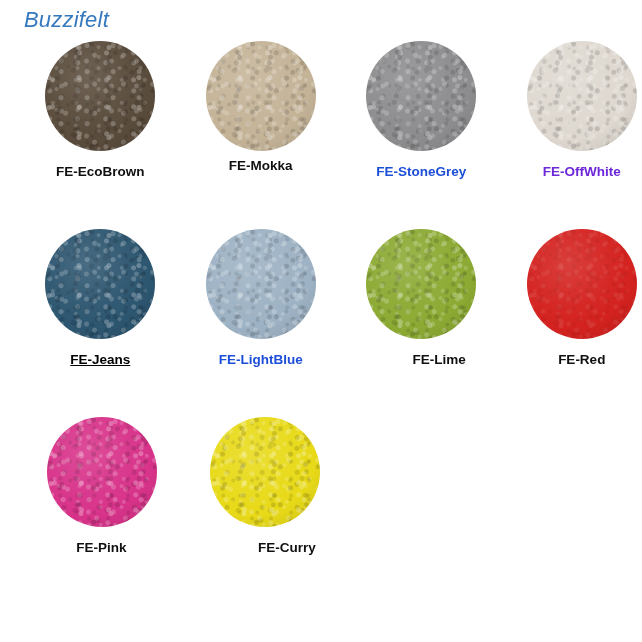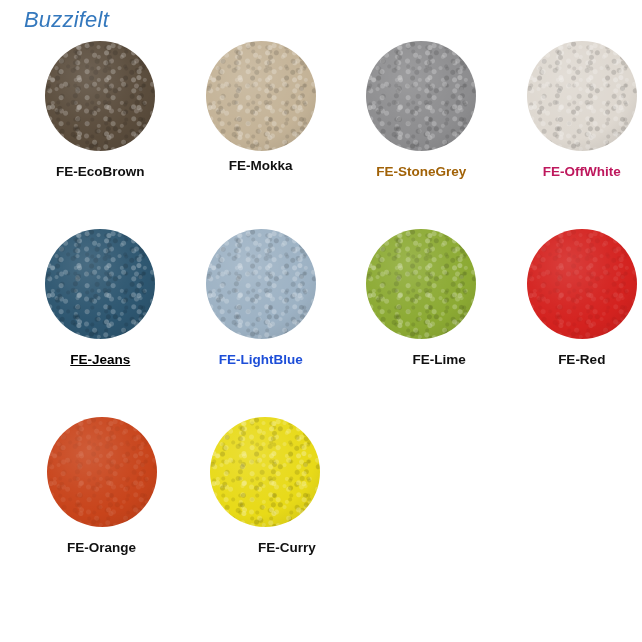--- a/index.html
+++ b/index.html
@@ -158,27 +158,27 @@
       <div class="cell">
         <div class="swatch-wrap">
           <div class="swatch" style="background-color: rgb(196, 179, 151);"></div>
         </div>
         <div class="label" style="color: rgb(16, 16, 16); margin-top: 7px;">FE-Mokka</div>
       </div>
       <div class="cell">
         <div class="swatch-wrap">
           <div class="swatch" style="background-color: rgb(141, 141, 143);"></div>
         </div>
-        <div class="label" style="color: #a16207; text-align: center;">FE-StoneGrey</div>
+        <div class="label" style="color: #1d4ed8; text-align: center;">FE-StoneGrey</div>
       </div>
       <div class="cell">
         <div class="swatch-wrap">
           <div class="swatch" style="background-color: rgb(222, 216, 208);"></div>
         </div>
-        <div class="label" style="color: #be185d;">FE-OffWhite</div>
+        <div class="label" style="color: #6d28d9;">FE-OffWhite</div>
       </div>
     </div>
 
     <div class="row">
       <div class="cell">
         <div class="swatch-wrap">
           <div class="swatch" style="background-color: rgb(45, 86, 112);"></div>
         </div>
         <div class="label" style="color: #000000; text-decoration: underline;">FE-Jeans</div>
       </div>
@@ -198,23 +198,23 @@
         <div class="swatch-wrap">
           <div class="swatch smooth" style="background-color: rgb(212, 34, 31);"></div>
         </div>
         <div class="label" style="color: rgb(16, 16, 16);">FE-Red</div>
       </div>
     </div>
 
     <div class="row">
       <div class="cell">
         <div class="swatch-wrap">
-          <div class="swatch smooth" style="background-color: rgb(200, 68, 27);"></div>
-        </div>
-        <div class="label" style="color: rgb(16, 16, 16);">FE-Orange</div>
+          <div class="swatch" style="background-color: rgb(216, 51, 138);"></div>
+        </div>
+        <div class="label" style="color: rgb(16, 16, 16);">FE-Pink</div>
       </div>
       <div class="cell">
         <div class="swatch-wrap">
           <div class="swatch" style="background-color: rgb(232, 218, 24);"></div>
         </div>
         <div class="label" style="color: rgb(16, 16, 16); margin-left: 45px;">FE-Curry</div>
       </div>
       <div class="cell empty">
         <div class="swatch-wrap">
           

